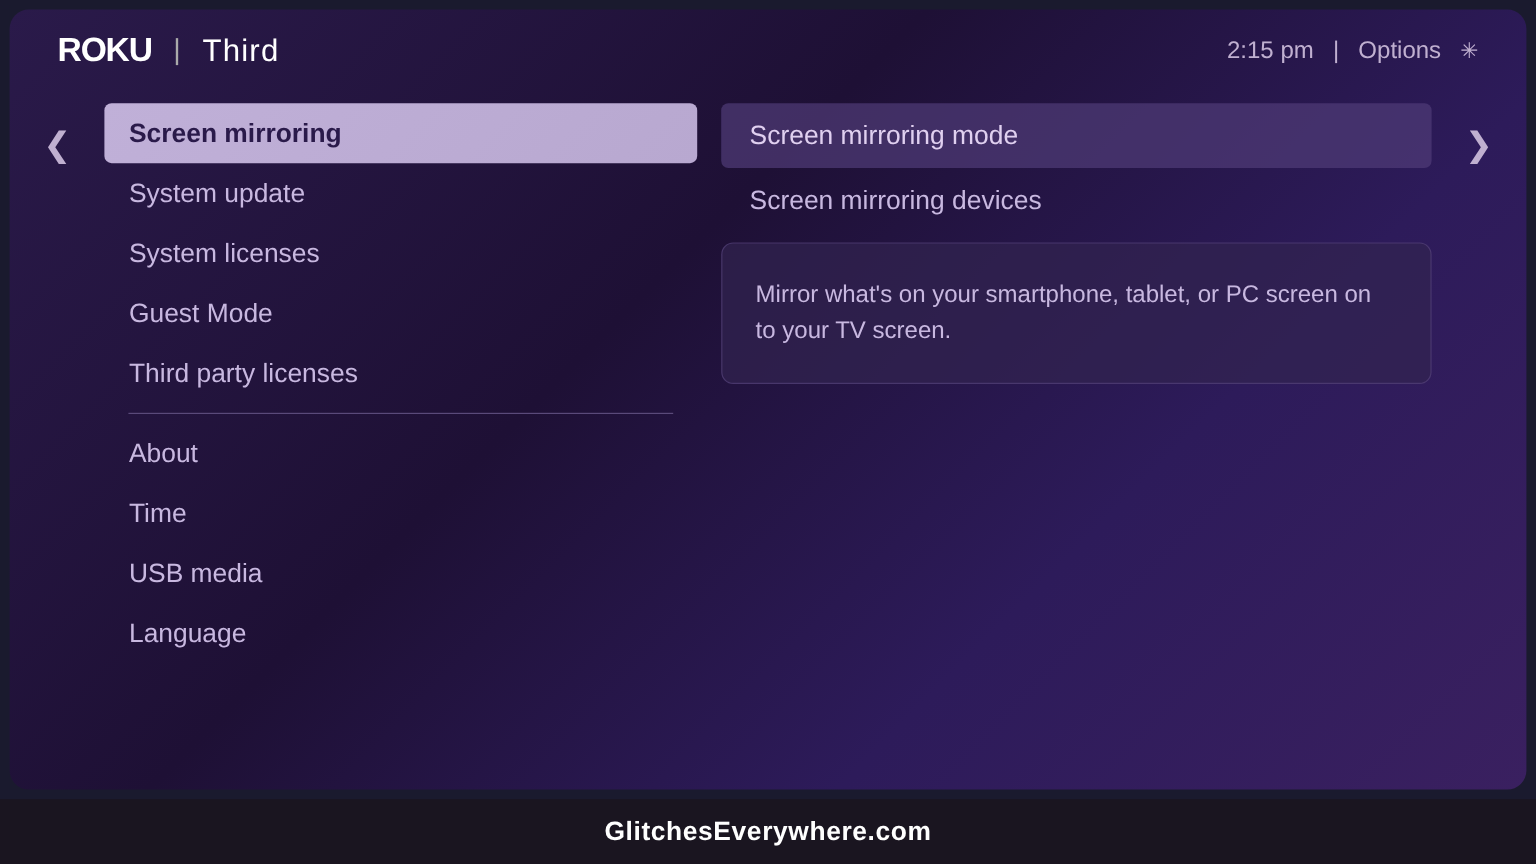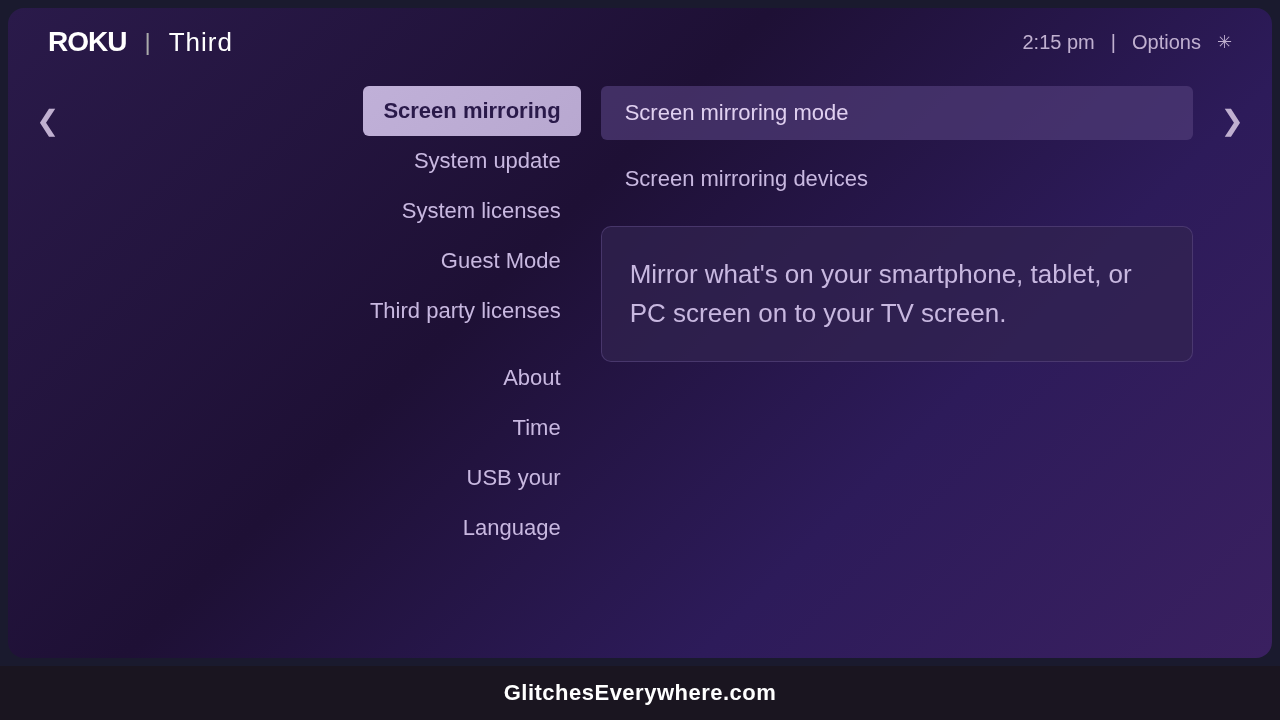--- a/index.html
+++ b/index.html
@@ -95,21 +95,20 @@
       margin-top: 10px;
       flex-shrink: 0;
     }
 
     
     .left-menu {
       flex: 1;
       min-width: 0;
       display: flex;
       flex-direction: column;
-      align-items: flex-end;
     }
 
     .menu-item {
       color: #c8b8e0;
       font-size: 22px;
       font-weight: 400;
       padding: 12px 20px;
       cursor: pointer;
       border-radius: 6px;
       white-space: nowrap;
@@ -126,21 +125,20 @@
       border: none;
       border-top: 1px solid #5a4a7a;
       margin: 8px 20px;
     }
 
     
     .right-panel {
       flex: 1.2;
       display: flex;
       flex-direction: column;
-      gap: 12px;
       min-width: 0;
     }
 
     .right-item {
       color: #c8b8e0;
       font-size: 22px;
       padding: 14px 24px;
       cursor: pointer;
       border-radius: 6px;
     }
@@ -150,21 +148,21 @@
       color: #e0d0f0;
     }
 
     .description-box {
       background: rgba(50, 35, 80, 0.7);
       border: 1px solid rgba(100, 80, 140, 0.5);
       border-radius: 10px;
       padding: 28px 28px;
       margin-top: 8px;
       color: #c8b8e0;
-      font-size: 26px;
+      font-size: 20px;
       line-height: 1.5;
     }
 
     
     .nav-arrow-right {
       color: #c0b0d0;
       font-size: 28px;
       cursor: pointer;
       padding: 8px;
       margin-top: 10px;
@@ -210,21 +208,21 @@
 
     <div class="left-menu">
       <div class="menu-item active">Screen mirroring</div>
       <div class="menu-item">System update</div>
       <div class="menu-item">System licenses</div>
       <div class="menu-item">Guest Mode</div>
       <div class="menu-item">Third party licenses</div>
       <hr class="menu-divider">
       <div class="menu-item">About</div>
       <div class="menu-item">Time</div>
-      <div class="menu-item">USB your</div>
+      <div class="menu-item">USB media</div>
       <div class="menu-item">Language</div>
     </div>
 
     <div class="right-panel">
       <div class="right-item active">Screen mirroring mode</div>
       <div class="right-item">Screen mirroring devices</div>
       <div class="description-box">Mirror what's on your smartphone, tablet, or PC screen on to your TV screen.</div>
     </div>
 
     <div class="nav-arrow-right">❯</div>

